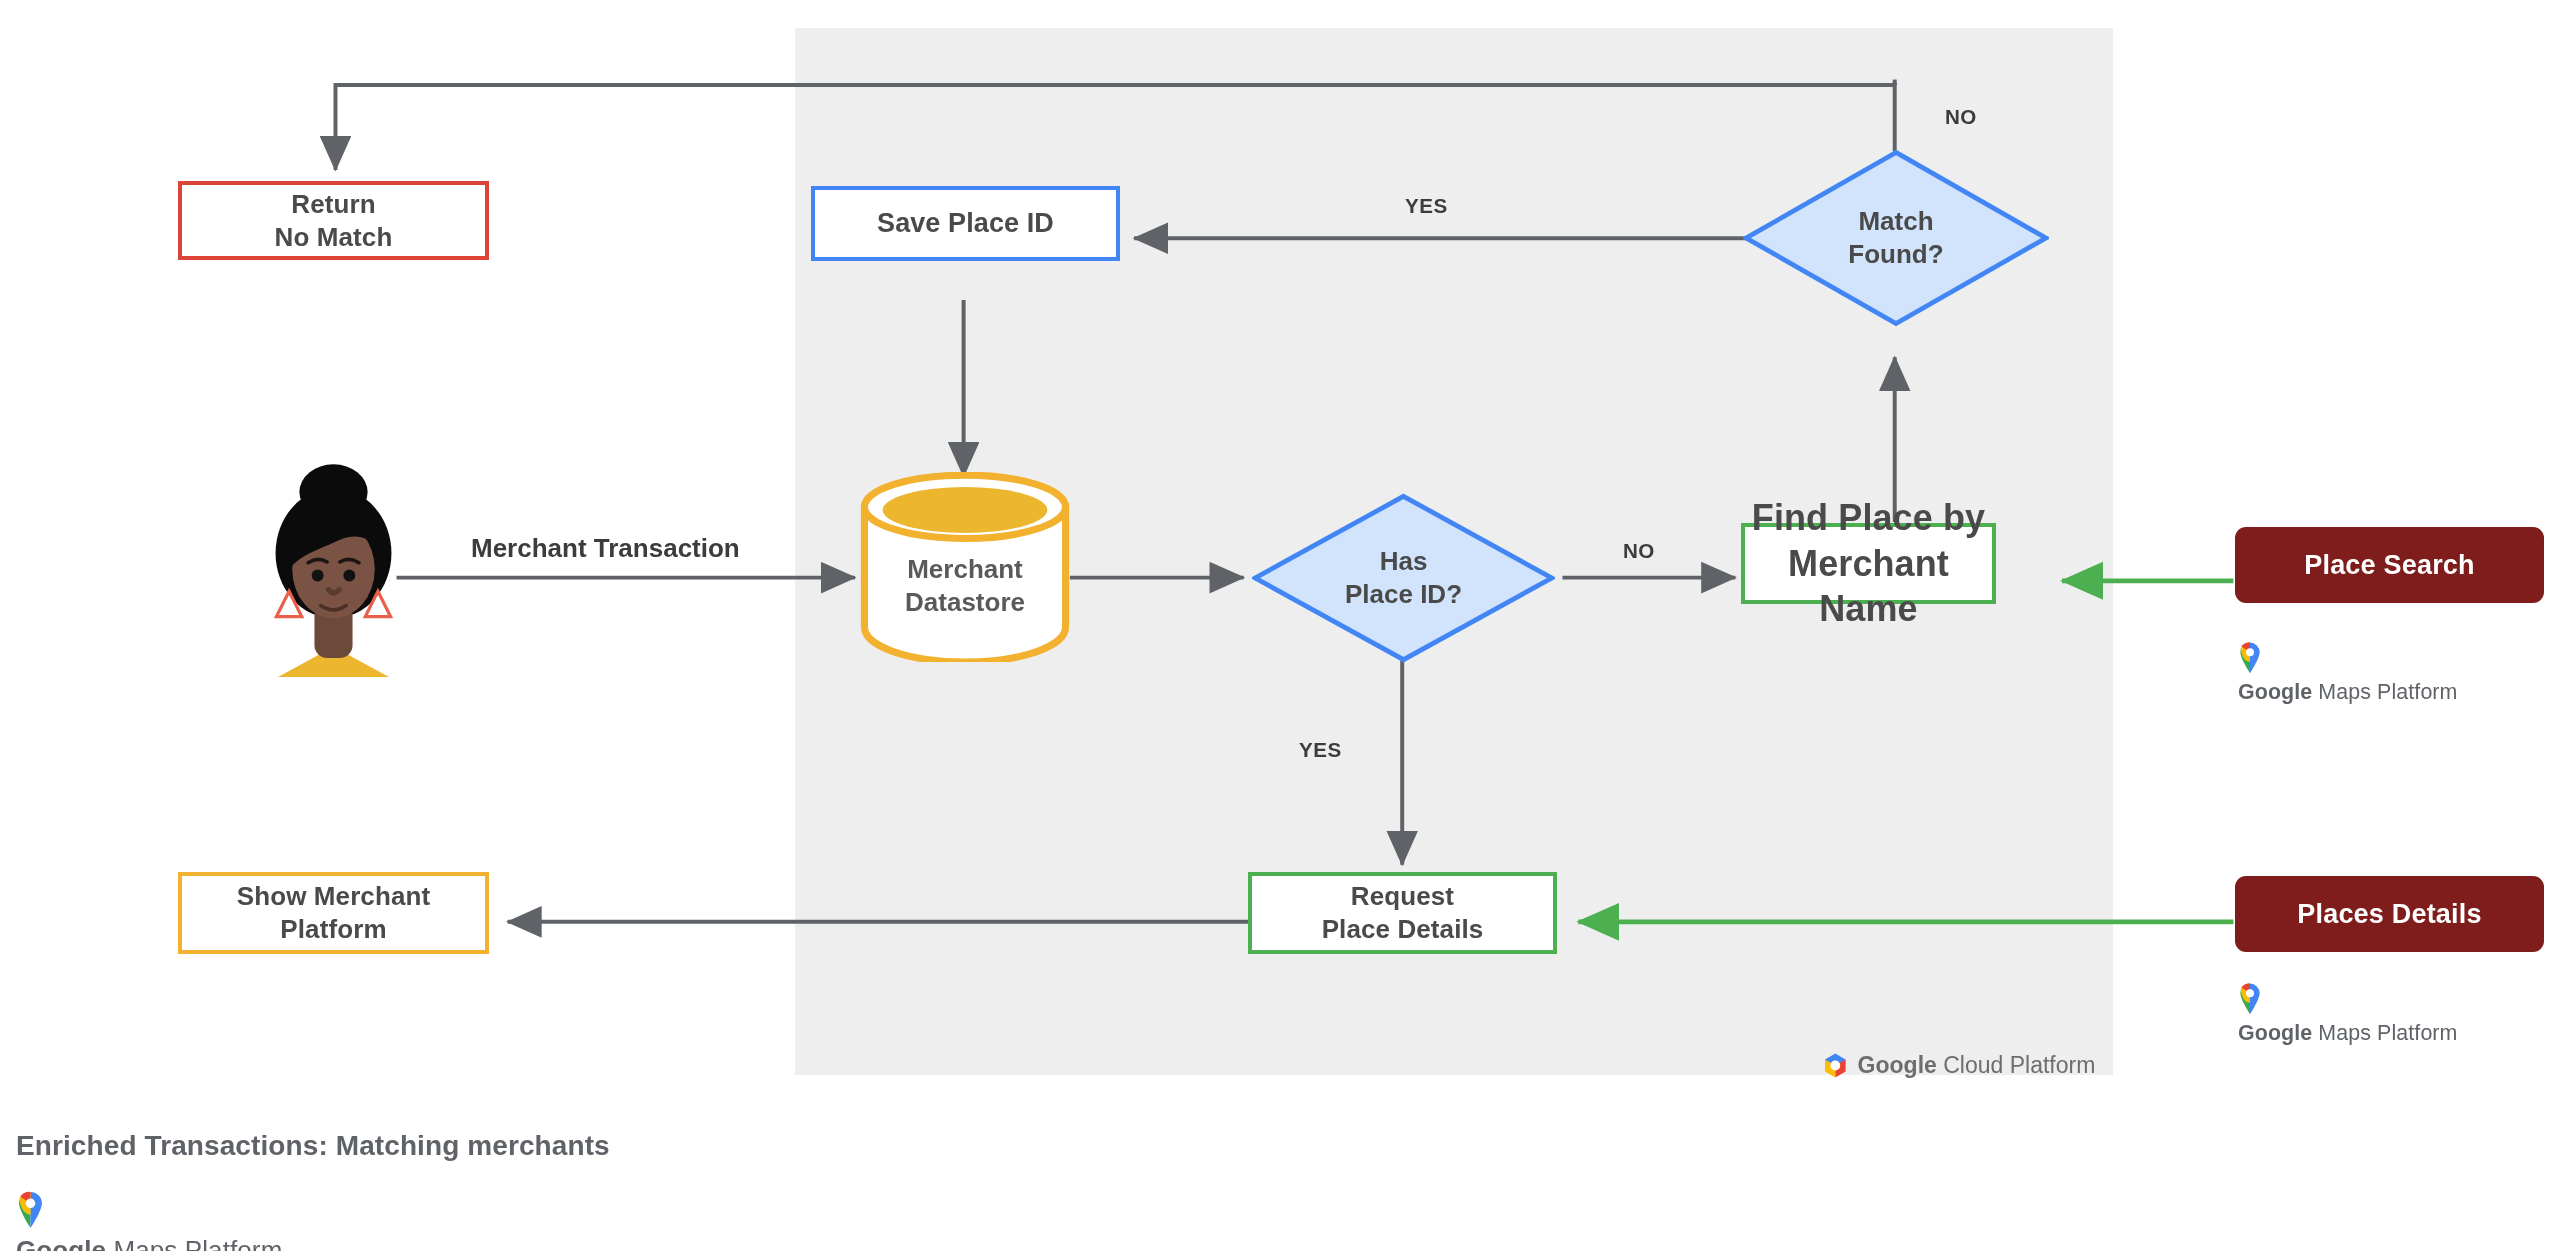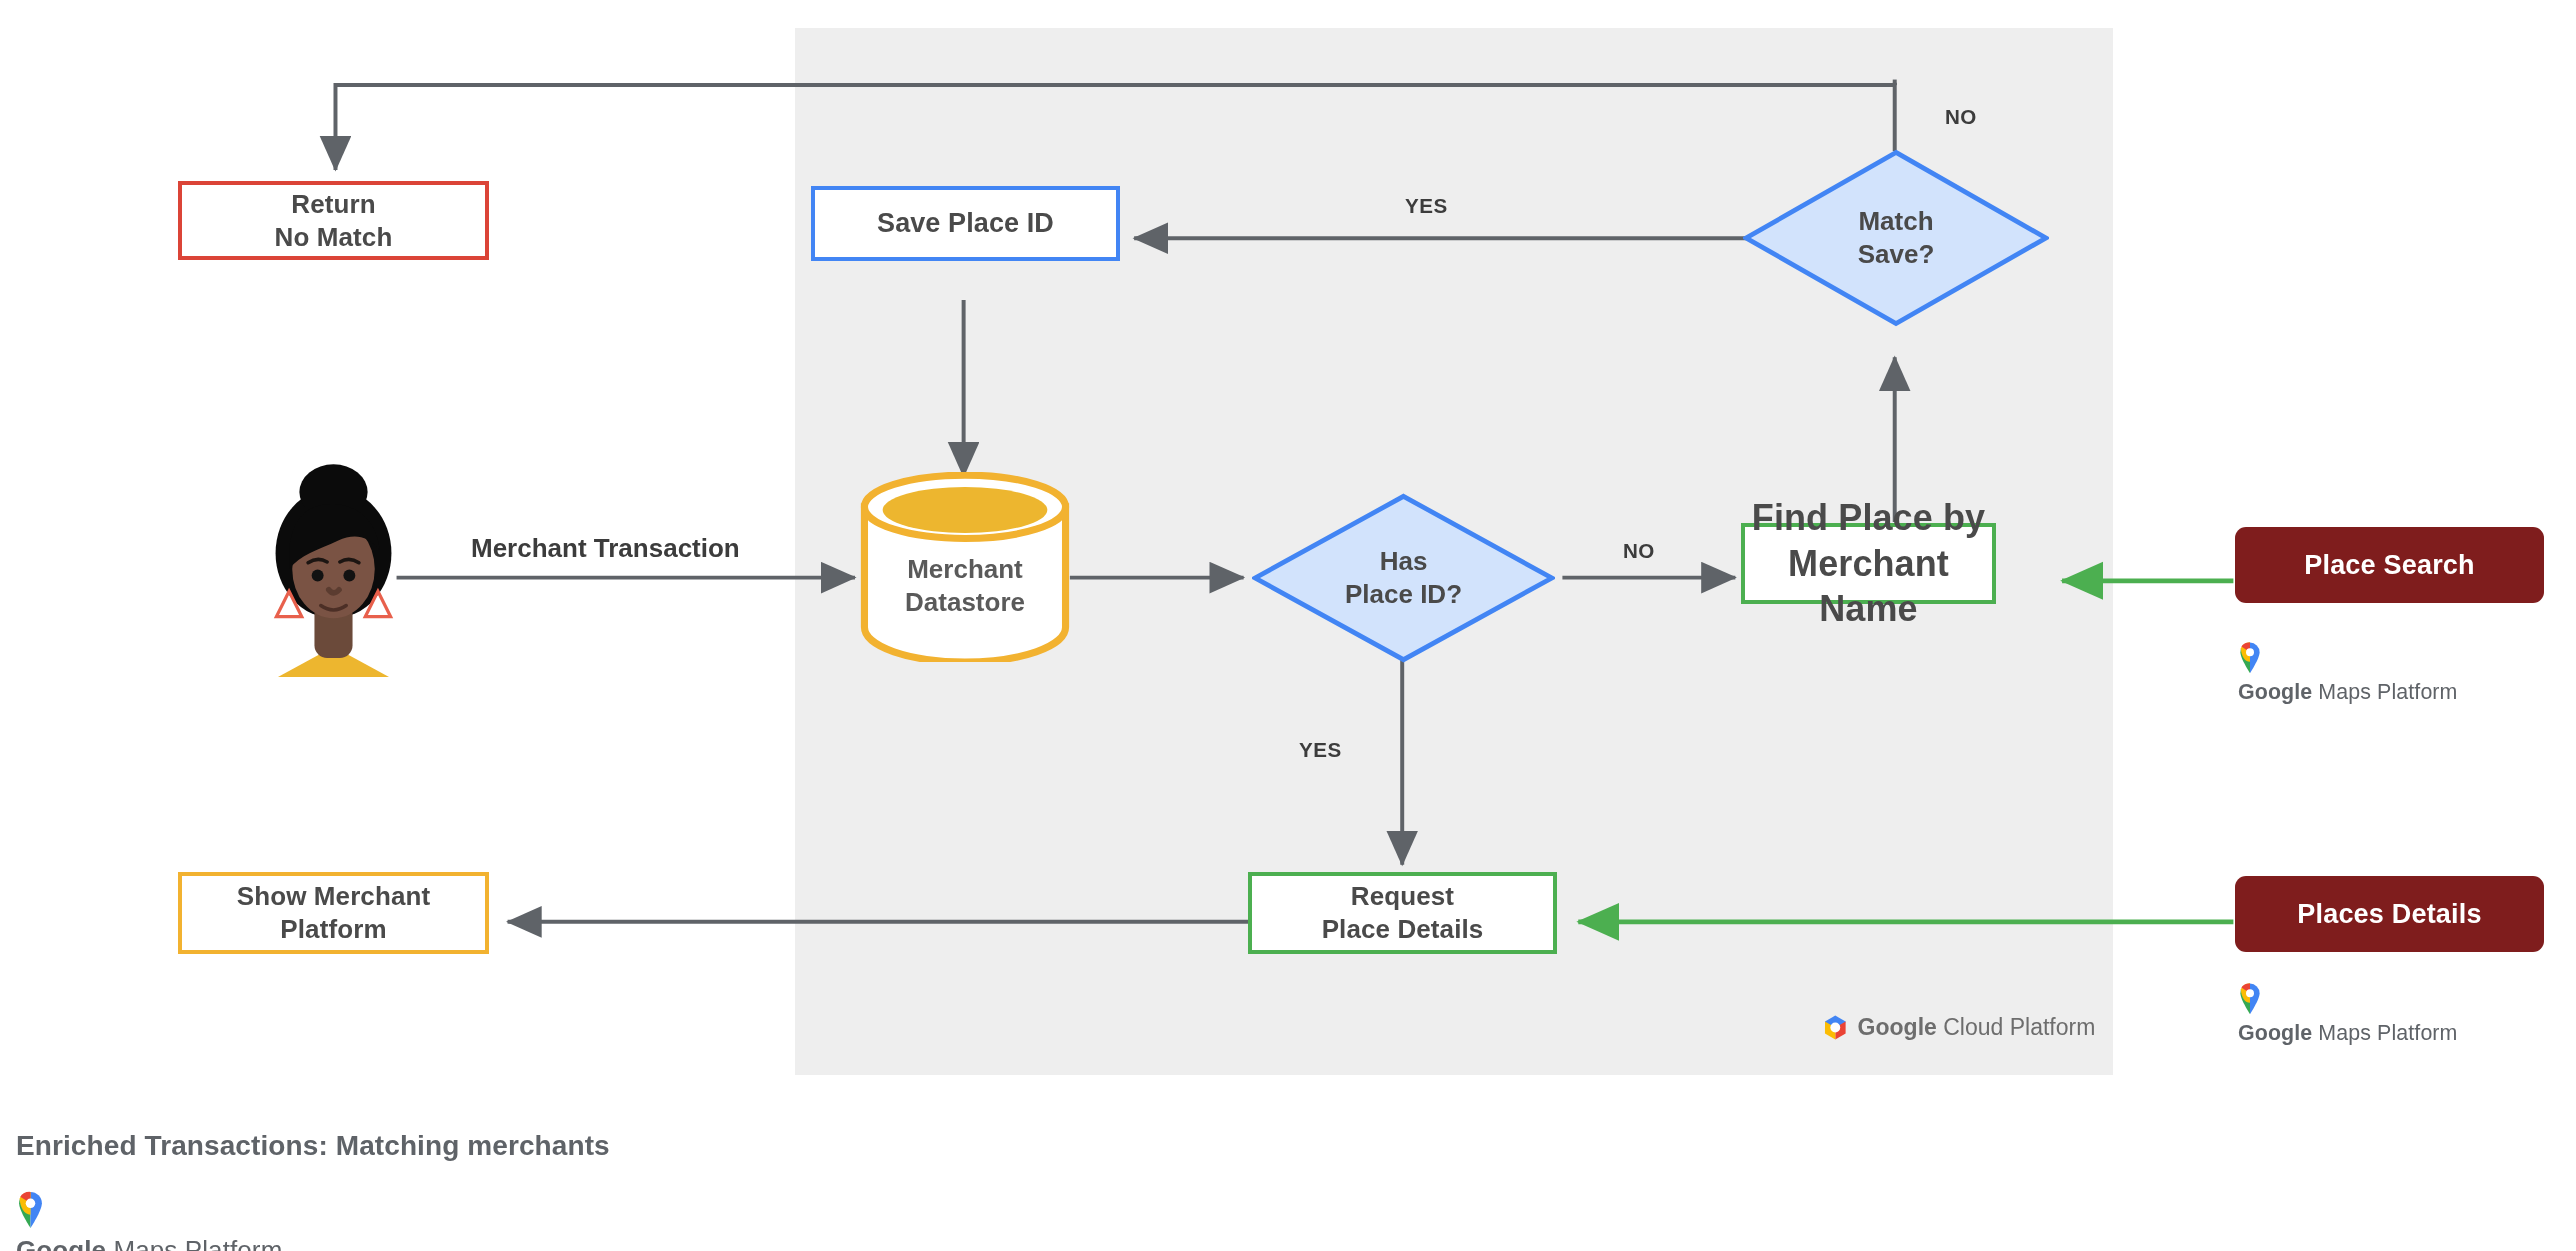--- a/index.html
+++ b/index.html
@@ -254,21 +254,21 @@
   <div class="node red" style="left:178px; top:181px; width:311px; height:79px; font-size:26px;">
     <span class="lbl">Return
 No Match</span>
   </div>
 
   <div class="diamond" style="left:1743px; top:149px; width:306px; height:178px;">
     <svg width="306" height="178" viewBox="0 0 386 224">
       <polygon points="193,4 382,112 193,220 4,112" fill="#D2E3FC" stroke="#4285F4" stroke-width="6"></polygon>
     </svg>
     <div class="dtext">Match
-Save?</div>
+Found?</div>
   </div>
 
   <div class="cylinder" style="left:858px; top:472px; width:214px; height:190px;">
     <svg width="214" height="190" viewBox="0 0 270 240">
 
       <path d="M8 44 L8 196 A127 44 0 0 0 262 196 L262 44 Z" fill="#ffffff" stroke="#F2B230" stroke-width="9"></path>
 
       <ellipse cx="135" cy="44" rx="127" ry="40" fill="#ffffff" stroke="#F2B230" stroke-width="9"></ellipse>
 
       <ellipse cx="135" cy="48" rx="104" ry="29" fill="#EDB62F"></ellipse>
@@ -331,21 +331,21 @@
   <div class="edge-label big" style="left:471px; top:533px;">Merchant Transaction</div>
 
   <div class="edge-label small" style="left:1623px; top:539px;">NO</div>
 
   <div class="edge-label small" style="left:1299px; top:738px;">YES</div>
 
   <div class="edge-label small" style="left:1405px; top:194px;">YES</div>
 
   <div class="edge-label small" style="left:1945px; top:105px;">NO</div>
 
-  <div class="gcp-logo" style="left:1821px; top:1014px;">
+  <div class="gcp-logo" style="left:1821px; top:1052px;">
     <svg width="28.6" height="27" viewBox="0 0 36 34">
       <path d="M18 2 L31 9.5 L31 10.5 L18 18 L5 10.5 L5 9.5 Z" fill="#4285F4"></path>
       <path d="M31 9.5 L31 24.5 L18 32 L18 17 Z" fill="#EA4335"></path>
       <path d="M5 9.5 L5 24.5 L18 32 L18 17 Z" fill="#FBBC04"></path>
       <circle cx="18" cy="17" r="6.2" fill="#ffffff"></circle>
     </svg>
     <span class="gcp-text"><b>Google</b> Cloud Platform</span>
   </div>
 
   <div class="caption">Enriched Transactions: Matching merchants</div>

